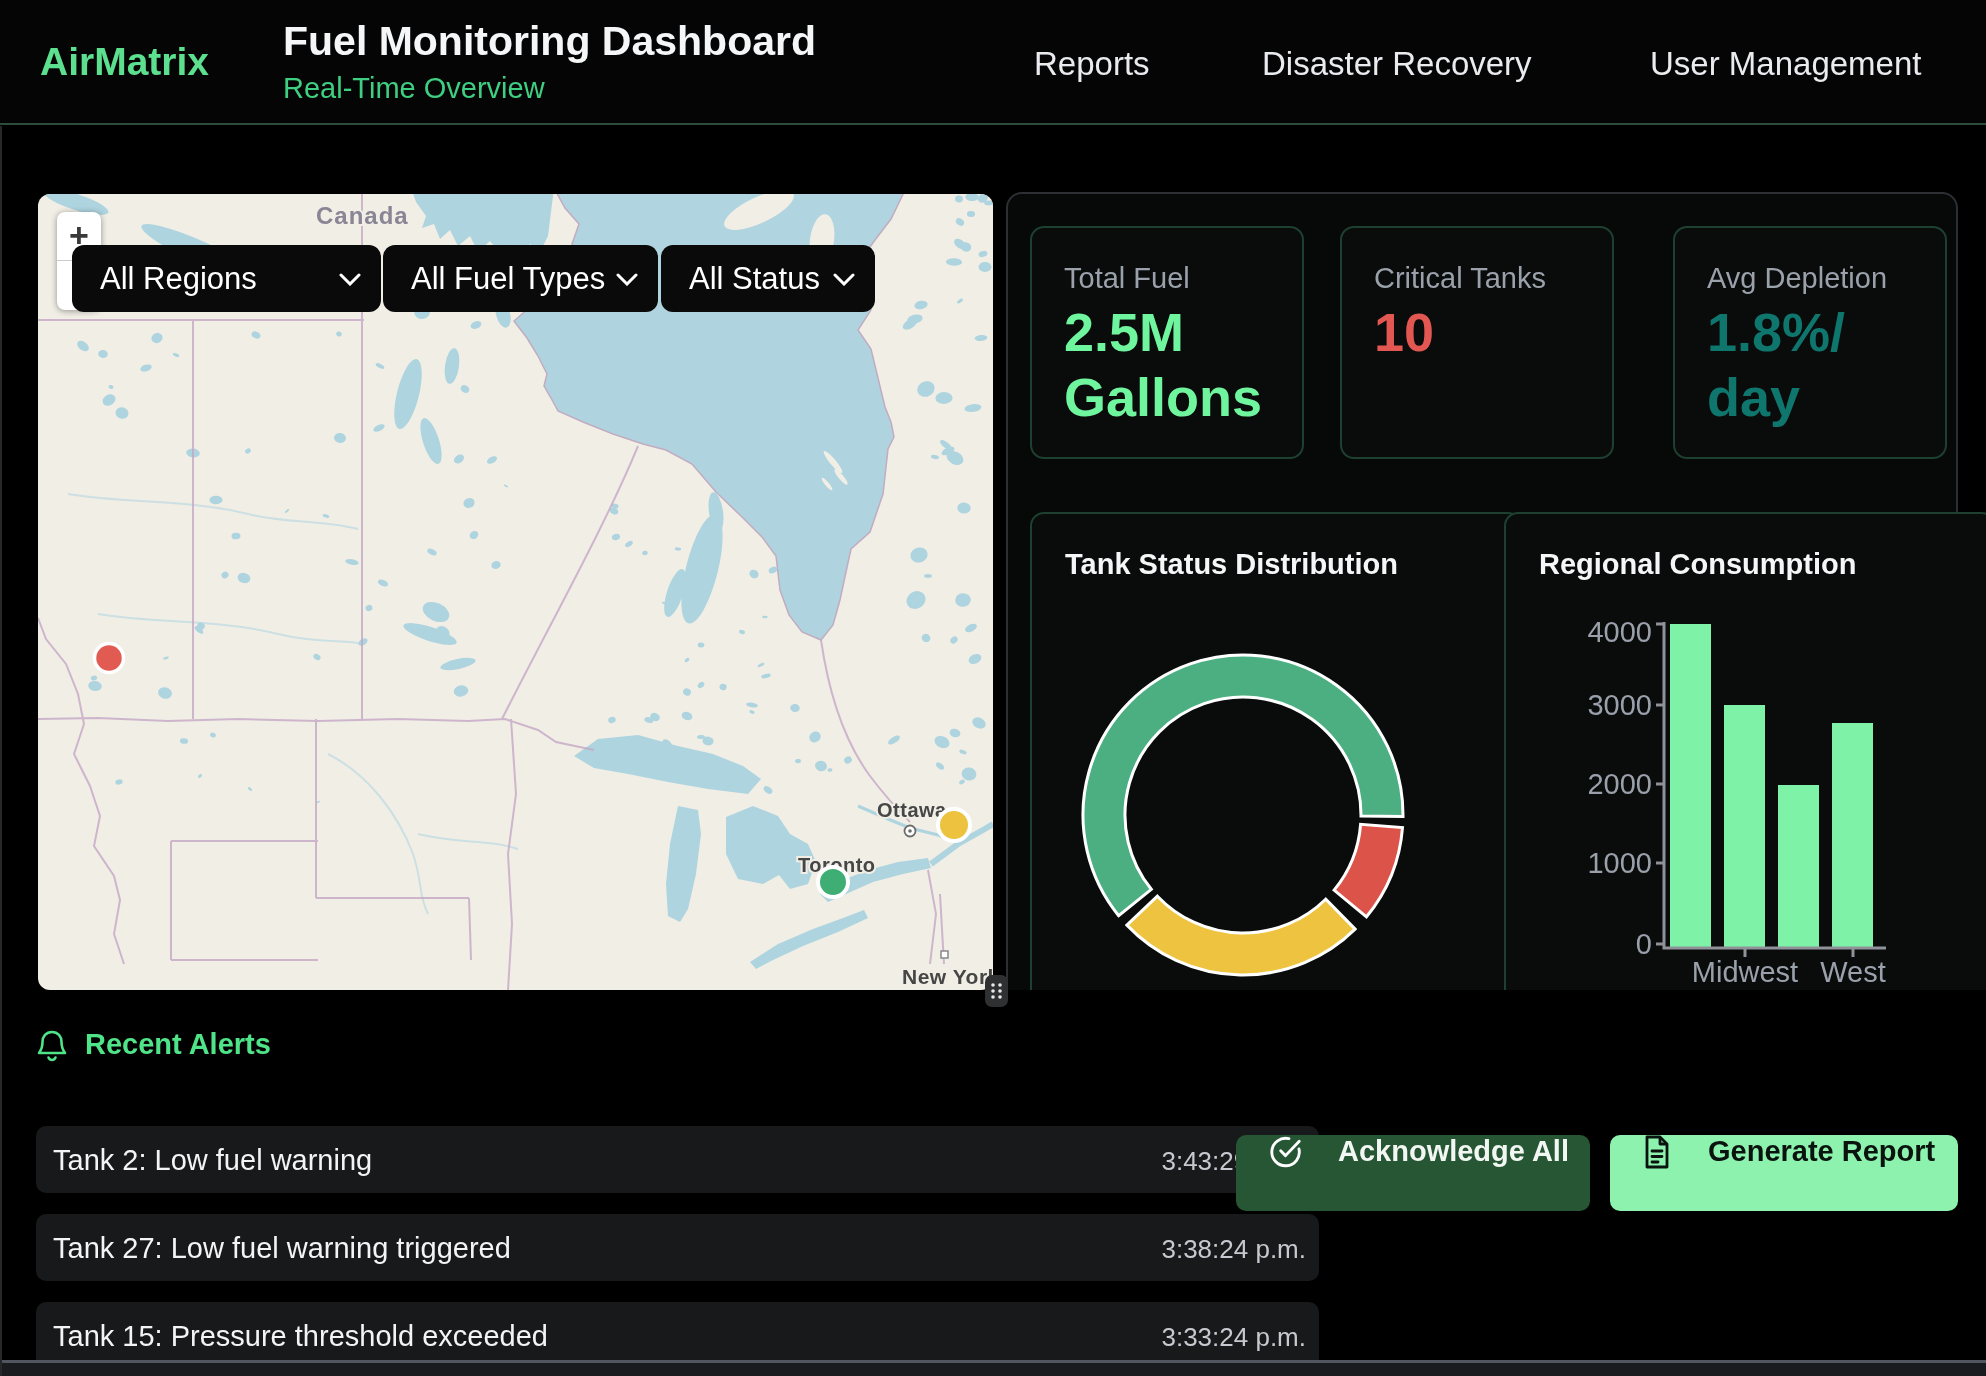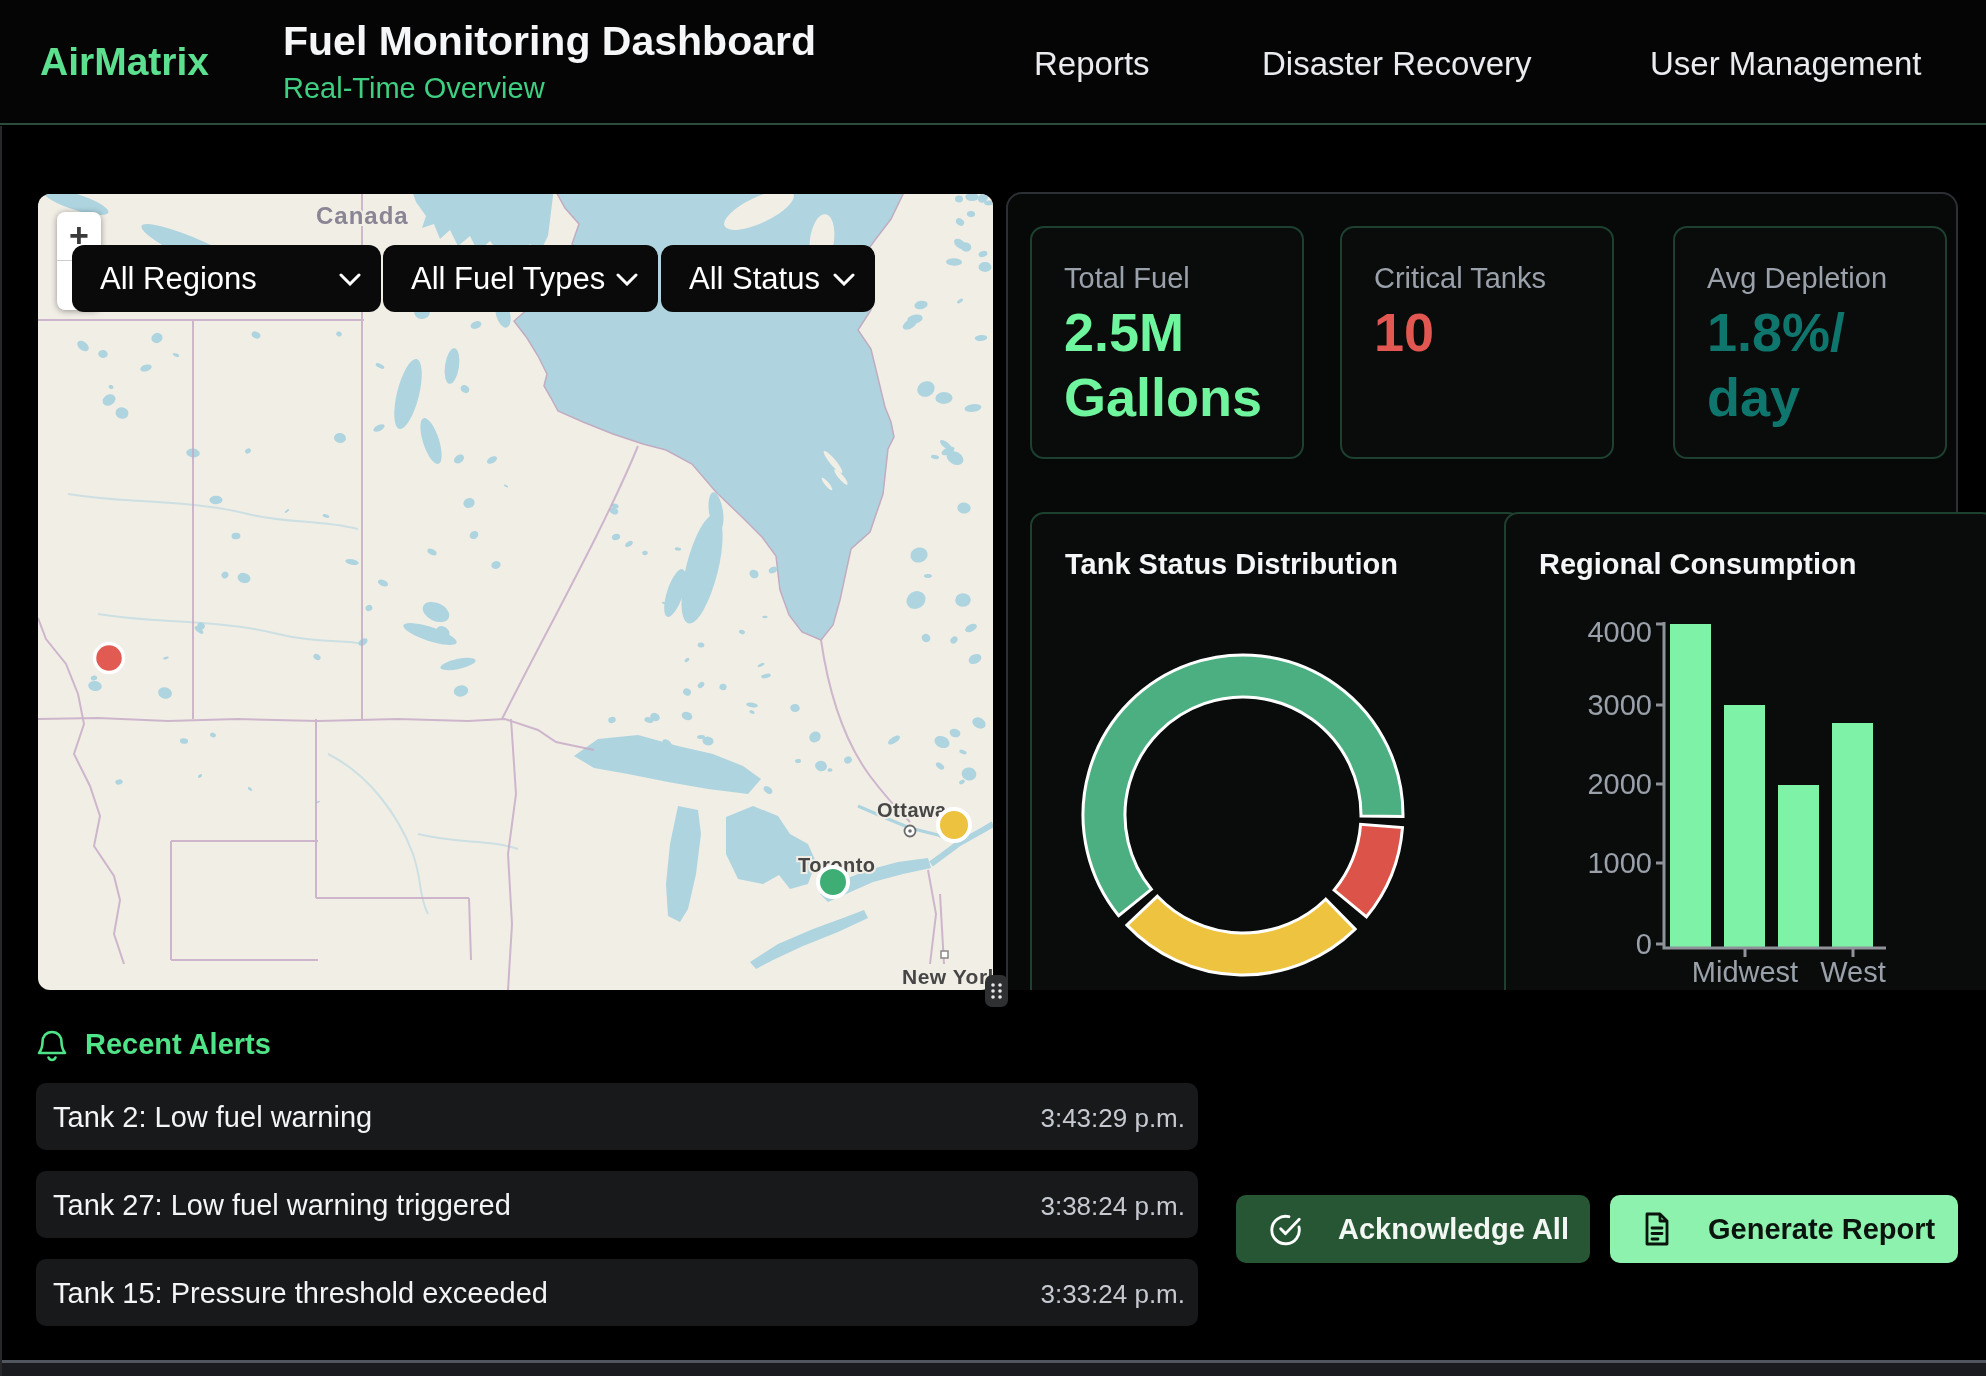--- a/index.html
+++ b/index.html
@@ -21,24 +21,24 @@
 
 #rpanel { position:absolute; left:1006px; top:192px; width:952px; height:830px; border:2px solid #2c3035; border-radius:16px; background:#070808; }
 .stat { position:absolute; top:226px; height:233px; background:#0a0c0b; border:2px solid #1d4030; border-radius:14px; padding:34px 0 0 32px; }
 .stat .lbl { font-size:29px; color:#9aa1ab; font-weight:500; }
 .stat .val { margin-top:5px; font-size:54px; font-weight:bold; line-height:1.2; }
 .chart { position:absolute; top:512px; height:520px; background:#0a0c0b; border:2px solid #1d4030; border-radius:14px; }
 .chart h3 { position:absolute; left:33px; top:34px; font-size:29px; font-weight:bold; color:#f5f6f7; }
 
 #bottom { position:absolute; left:0; top:990px; width:1986px; height:386px; background:#000; }
 #alerts-head { position:absolute; left:85px; top:1028px; font-size:29px; font-weight:bold; color:#4ee487; }
-.arow { position:absolute; left:36px; width:1162px; height:67px; background:#17191b; border-radius:10px; }
+.arow { position:absolute; left:36px; width:1283px; height:67px; background:#17191b; border-radius:10px;margin-top:43px; }
 .arow .t { position:absolute; left:17px; top:18px; font-size:29px; font-weight:500; color:#f2f4f6; }
 .arow .time { position:absolute; right:13px; top:20px; font-size:26px; color:#c6c9cf; }
-.btn { position:absolute; top:1195px; height:68px; border-radius:10px; display:flex; align-items:center; }
+.btn { position:absolute; top:1135px; height:76px; border-radius:10px; display:flex; }
 #ackbtn { left:1236px; width:354px; background:#265633; }
 #ackbtn span { color:#f2f7f3; font-size:29px; font-weight:bold; margin-left:36px; }
 #genbtn { left:1610px; width:348px; background:#8cf2ae; }
 #genbtn span { color:#0a130d; font-size:29px; font-weight:bold; margin-left:37px; }
 #handle { position:absolute; left:985px; top:975px; width:23px; height:32px; background:#2f3032; border-radius:7px; z-index:5; }
 #bstrip { position:absolute; left:0; top:1360px; width:1986px; height:16px; background:#1a1b1e; border-top:3px solid #515560; }
 #ledge { position:absolute; left:0; top:126px; width:2px; height:1250px; background:#26282a; }
 </style>
 </head>
 <body>

